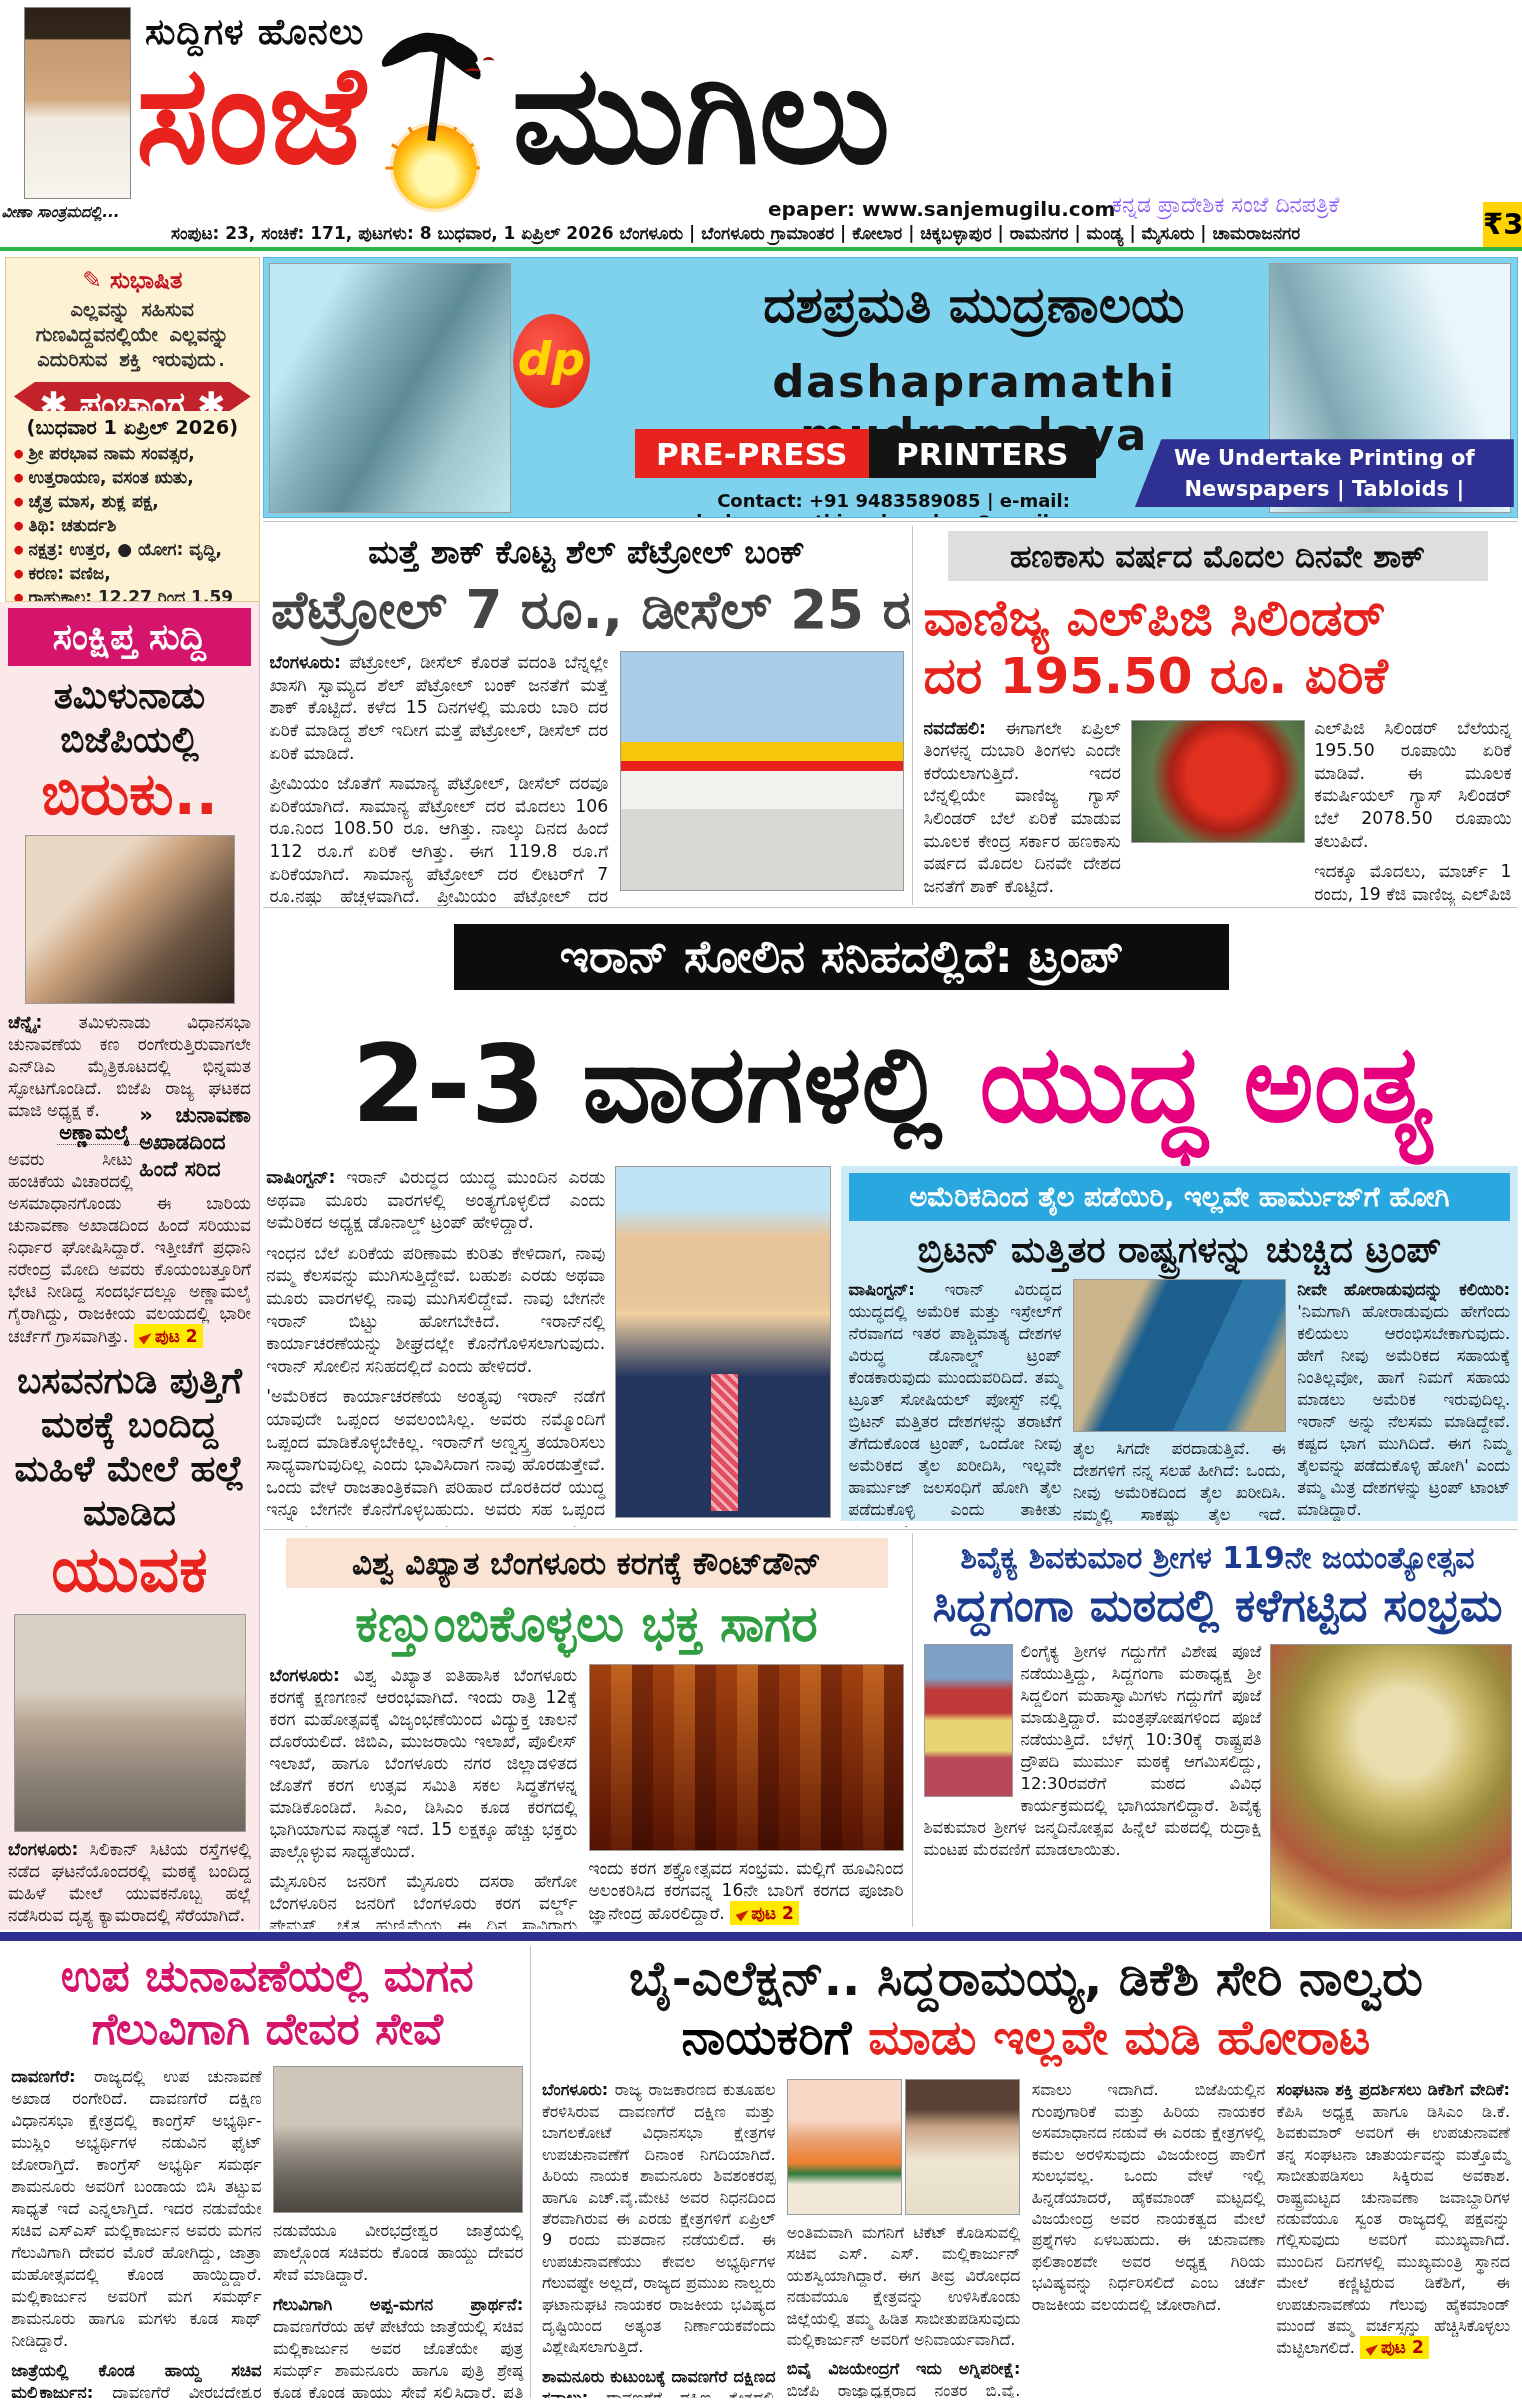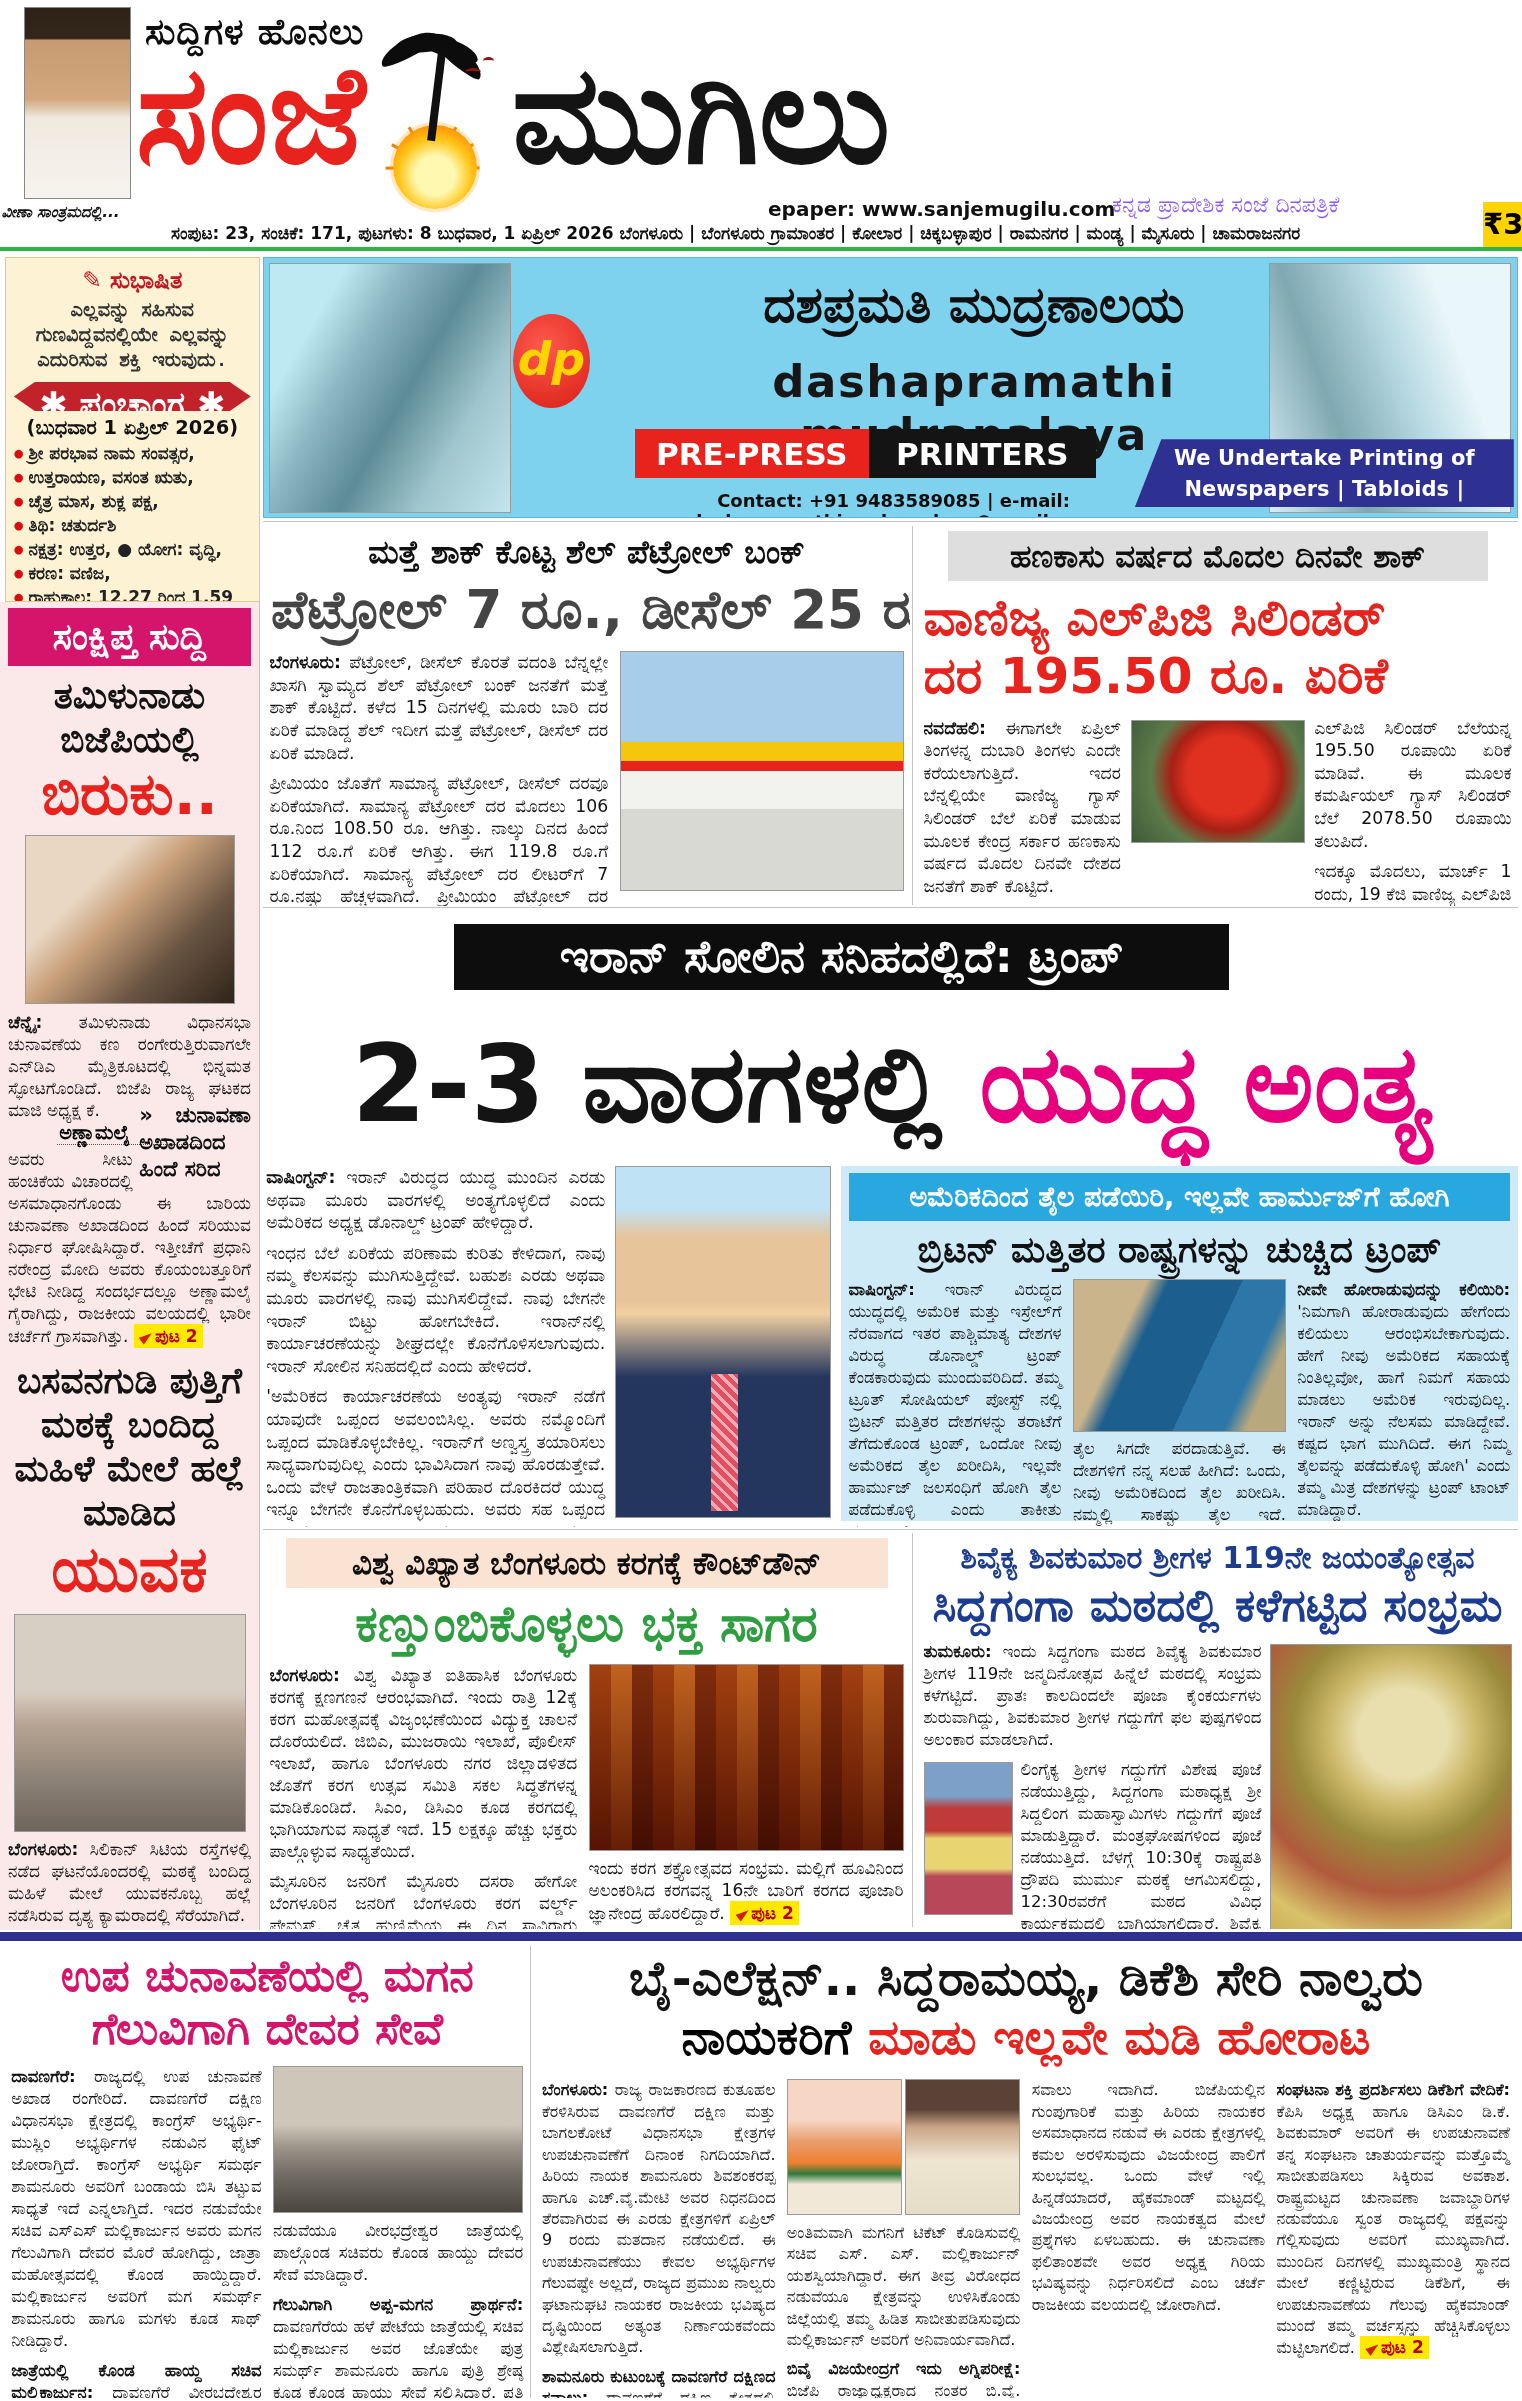--- a/index.html
+++ b/index.html
@@ -337,21 +337,20 @@
         </div>
       </div>
     </div>
   </div>
 
   <div id="sidd" class="abs">
     <div id="sidd-kicker">ಶಿವೈಕ್ಯ ಶಿವಕುಮಾರ ಶ್ರೀಗಳ 119ನೇ ಜಯಂತ್ಯೋತ್ಸವ</div>
     <div id="sidd-headline">ಸಿದ್ದಗಂಗಾ ಮಠದಲ್ಲಿ ಕಳೆಗಟ್ಟಿದ ಸಂಭ್ರಮ</div>
     <div id="sidd-body" class="just">
       <div id="sidd-photo" class="photo"></div>
-      <p><span class="dl">ತುಮಕೂರು:</span><span> ಇಂದು ಸಿದ್ದಗಂಗಾ ಮಠದ ಶಿವೈಕ್ಯ ಶಿವಕುಮಾರ ಶ್ರೀಗಳ 119ನೇ ಜನ್ಮದಿನೋತ್ಸವ ಹಿನ್ನೆಲೆ ಮಠದಲ್ಲಿ ಸಂಭ್ರಮ ಕಳೆಗಟ್ಟಿದೆ. ಪ್ರಾತಃ ಕಾಲದಿಂದಲೇ ಪೂಜಾ ಕೈಂಕರ್ಯಗಳು ಶುರುವಾಗಿದ್ದು, ಶಿವಕುಮಾರ ಶ್ರೀಗಳ ಗದ್ದುಗೆಗೆ ಫಲ ಪುಷ್ಪಗಳಿಂದ ಅಲಂಕಾರ ಮಾಡಲಾಗಿದೆ.</span></p>
       <div id="sidd-chariot" class="photo"></div>
       <p>ಲಿಂಗೈಕ್ಯ ಶ್ರೀಗಳ ಗದ್ದುಗೆಗೆ ವಿಶೇಷ ಪೂಜೆ ನಡೆಯುತ್ತಿದ್ದು, ಸಿದ್ದಗಂಗಾ ಮಠಾಧ್ಯಕ್ಷ ಶ್ರೀ ಸಿದ್ದಲಿಂಗ ಮಹಾಸ್ವಾಮಿಗಳು ಗದ್ದುಗೆಗೆ ಪೂಜೆ ಮಾಡುತ್ತಿದ್ದಾರೆ. ಮಂತ್ರಘೋಷಗಳಿಂದ ಪೂಜೆ ನಡೆಯುತ್ತಿದೆ. ಬೆಳಗ್ಗೆ 10:30ಕ್ಕೆ ರಾಷ್ಟ್ರಪತಿ ದ್ರೌಪದಿ ಮುರ್ಮು ಮಠಕ್ಕೆ ಆಗಮಿಸಲಿದ್ದು, 12:30ರವರೆಗೆ ಮಠದ ವಿವಿಧ ಕಾರ್ಯಕ್ರಮದಲ್ಲಿ ಭಾಗಿಯಾಗಲಿದ್ದಾರೆ. ಶಿವೈಕ್ಯ ಶಿವಕುಮಾರ ಶ್ರೀಗಳ ಜನ್ಮದಿನೋತ್ಸವ ಹಿನ್ನೆಲೆ ಮಠದಲ್ಲಿ ರುದ್ರಾಕ್ಷಿ ಮಂಟಪ ಮೆರವಣಿಗೆ ಮಾಡಲಾಯಿತು.</p>
 
     </div>
   </div>
 
   <div id="bluebar" class="abs"></div>
 
   <div id="seva" class="abs">
     <div class="seva-head">ಉಪ ಚುನಾವಣೆಯಲ್ಲಿ ಮಗನ</div>

